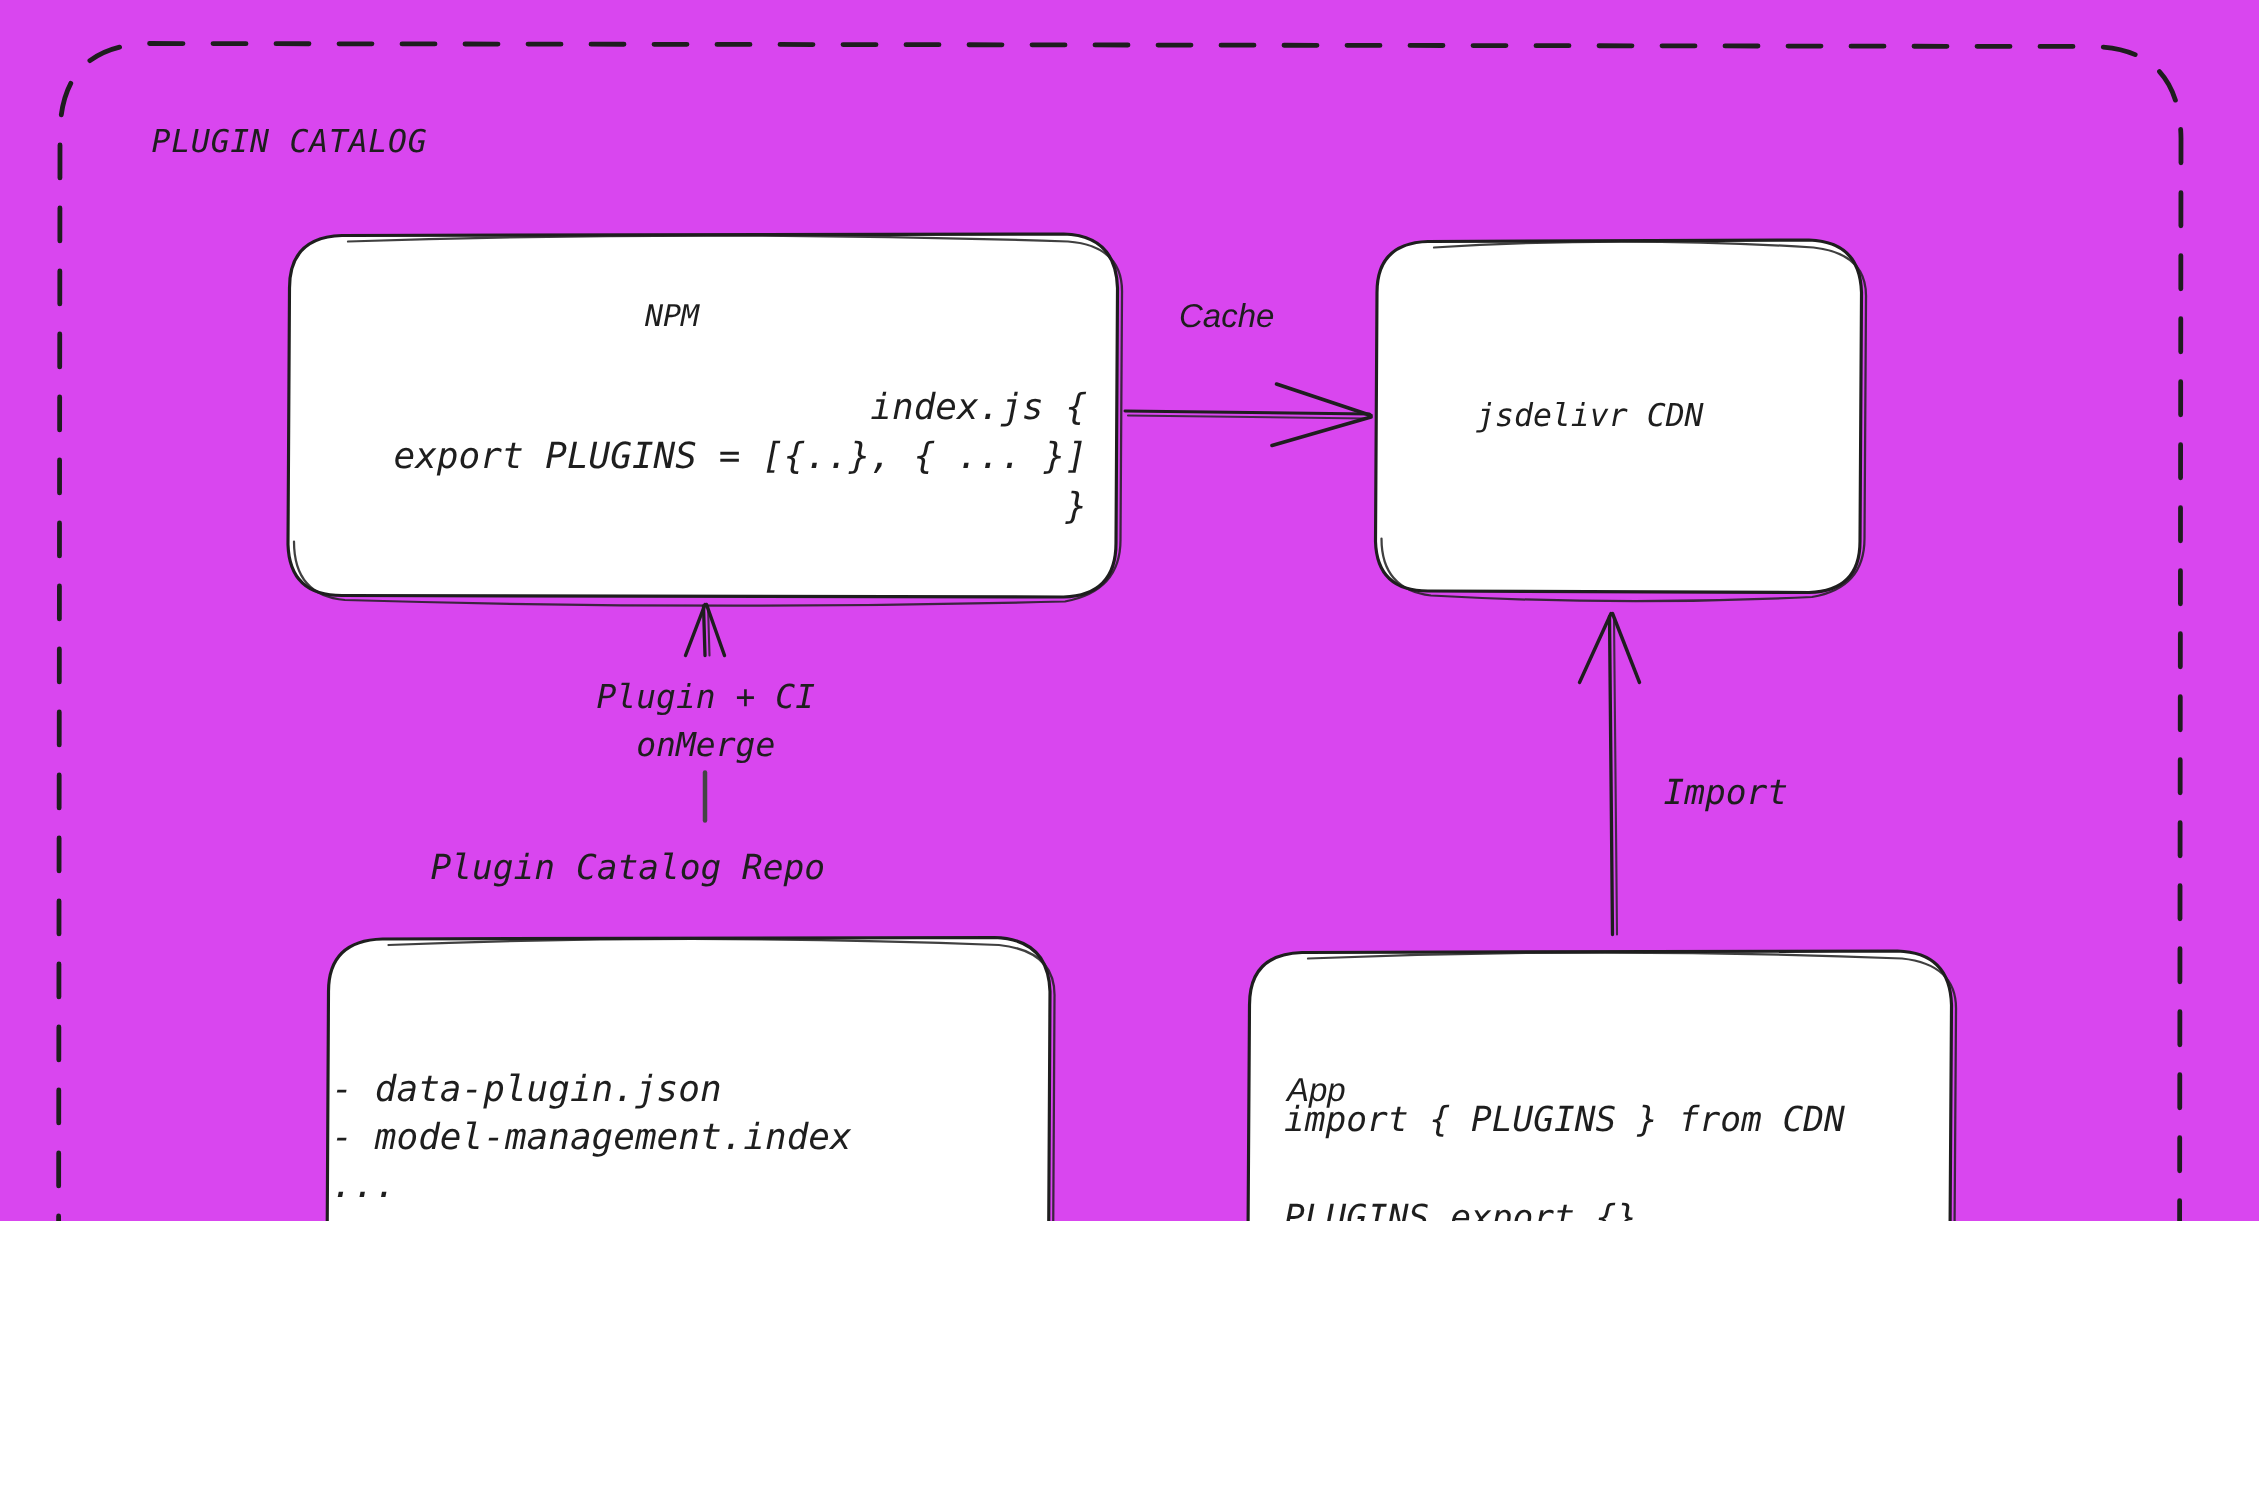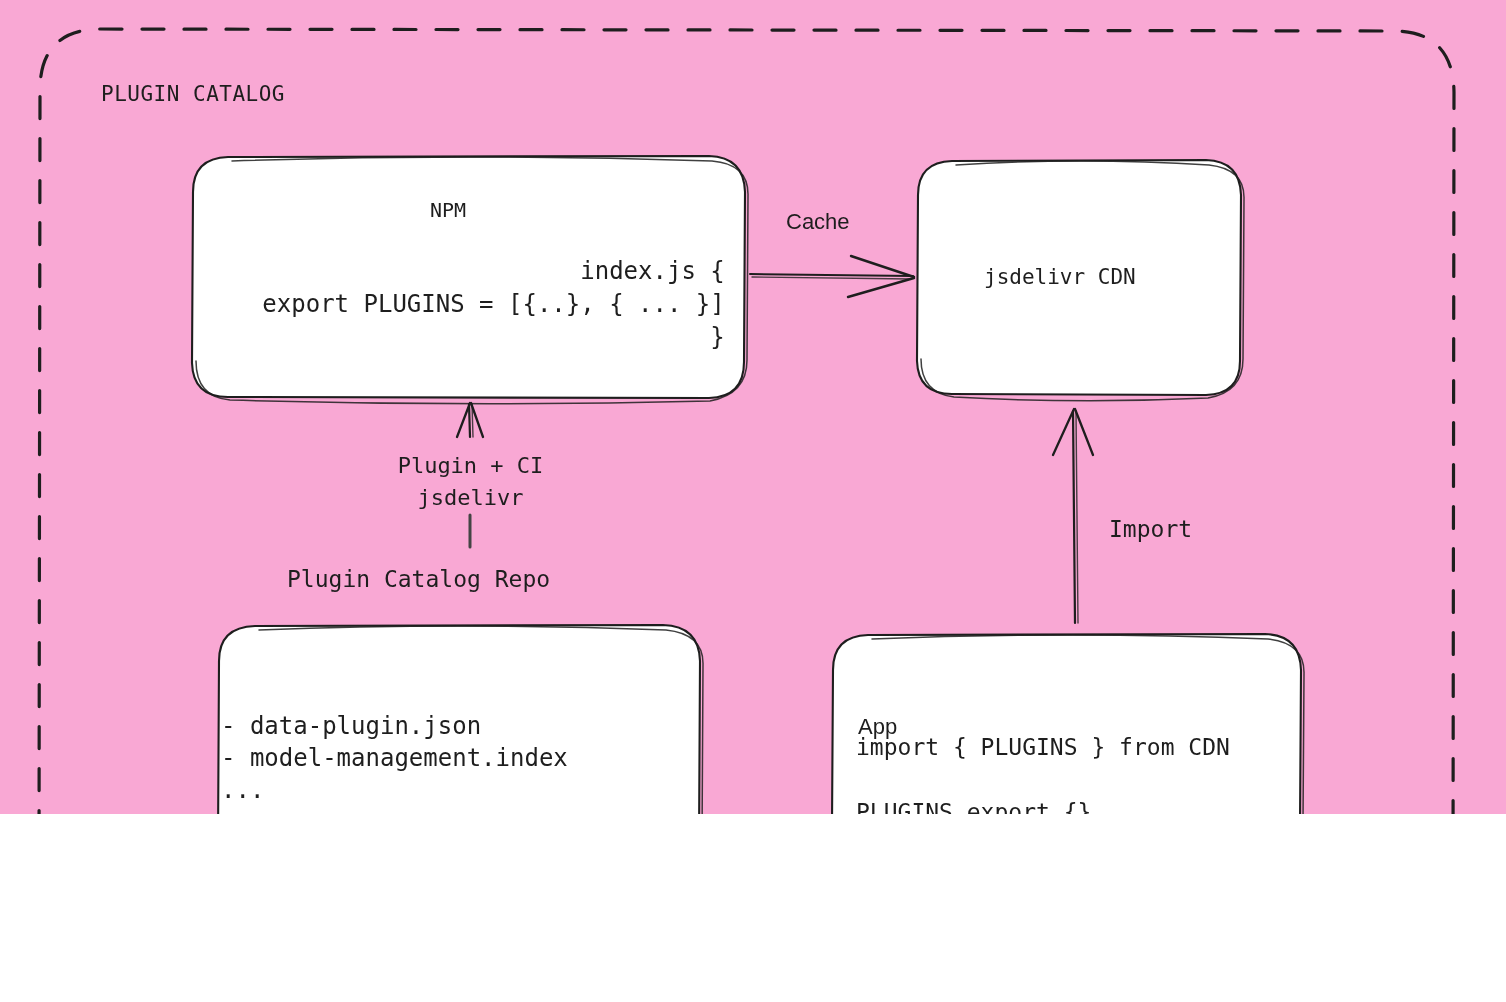--- a/index.html
+++ b/index.html
@@ -8,22 +8,23 @@
     background: #ffffff;
   }
   body {
     font-family: "DejaVu Sans Mono", monospace;
     color: #1e1e1e;
   }
   #canvas {
     position: relative;
     width: 1506px;
     height: 814px;
-    background: #f9a8d4;
+    background: #d946ef;
     overflow: hidden;
+    font-style: italic;
   }
   .svg-layer {
     position: absolute;
     left: 0;
     top: 0;
     width: 1506px;
     height: 1002px;
     pointer-events: none;
   }
   .txt {
@@ -64,21 +65,20 @@
     left: 984px;
     top: 267px;
     font-size: 21px;
   }
 
   
   #cache-label {
     left: 786px;
     top: 200px;
     font-size: 22px;
-    margin-top: 11px;
   }
 
   
   #webpack-label {
     left: 374px;
     top: 450px;
     font-size: 22px;
     line-height: 32px;
     text-align: center;
     width: 193px;
@@ -192,21 +192,21 @@
   <div class="txt" id="npm-code"><span>index.js {</span>
 <span>   export PLUGINS = [{..}, { ... }]</span>
 <span>}</span></div>
 
   <div class="hit" style="left:917px; top:160px; width:324px; height:235px;"></div>
   <div class="txt" id="cdn-title">jsdelivr CDN</div>
 
   <div class="txt prop" id="cache-label">Cache</div>
 
   <div class="txt" id="webpack-label"><span>Plugin + CI</span>
-<span>jsdelivr</span></div>
+<span>onMerge</span></div>
 
   <div class="txt" id="repo-label">Plugin Catalog Repo</div>
 
   <div class="hit" style="left:218px; top:625px; width:482px; height:255px;"></div>
   <div class="txt" id="repo-files"><span>- data-plugin.json</span>
 <span>- model-management.index</span>
 <span>...</span></div>
 
   <div class="hit" style="left:832px; top:634px; width:469px; height:226px;"></div>
   <div class="txt prop" id="app-title">App</div>

